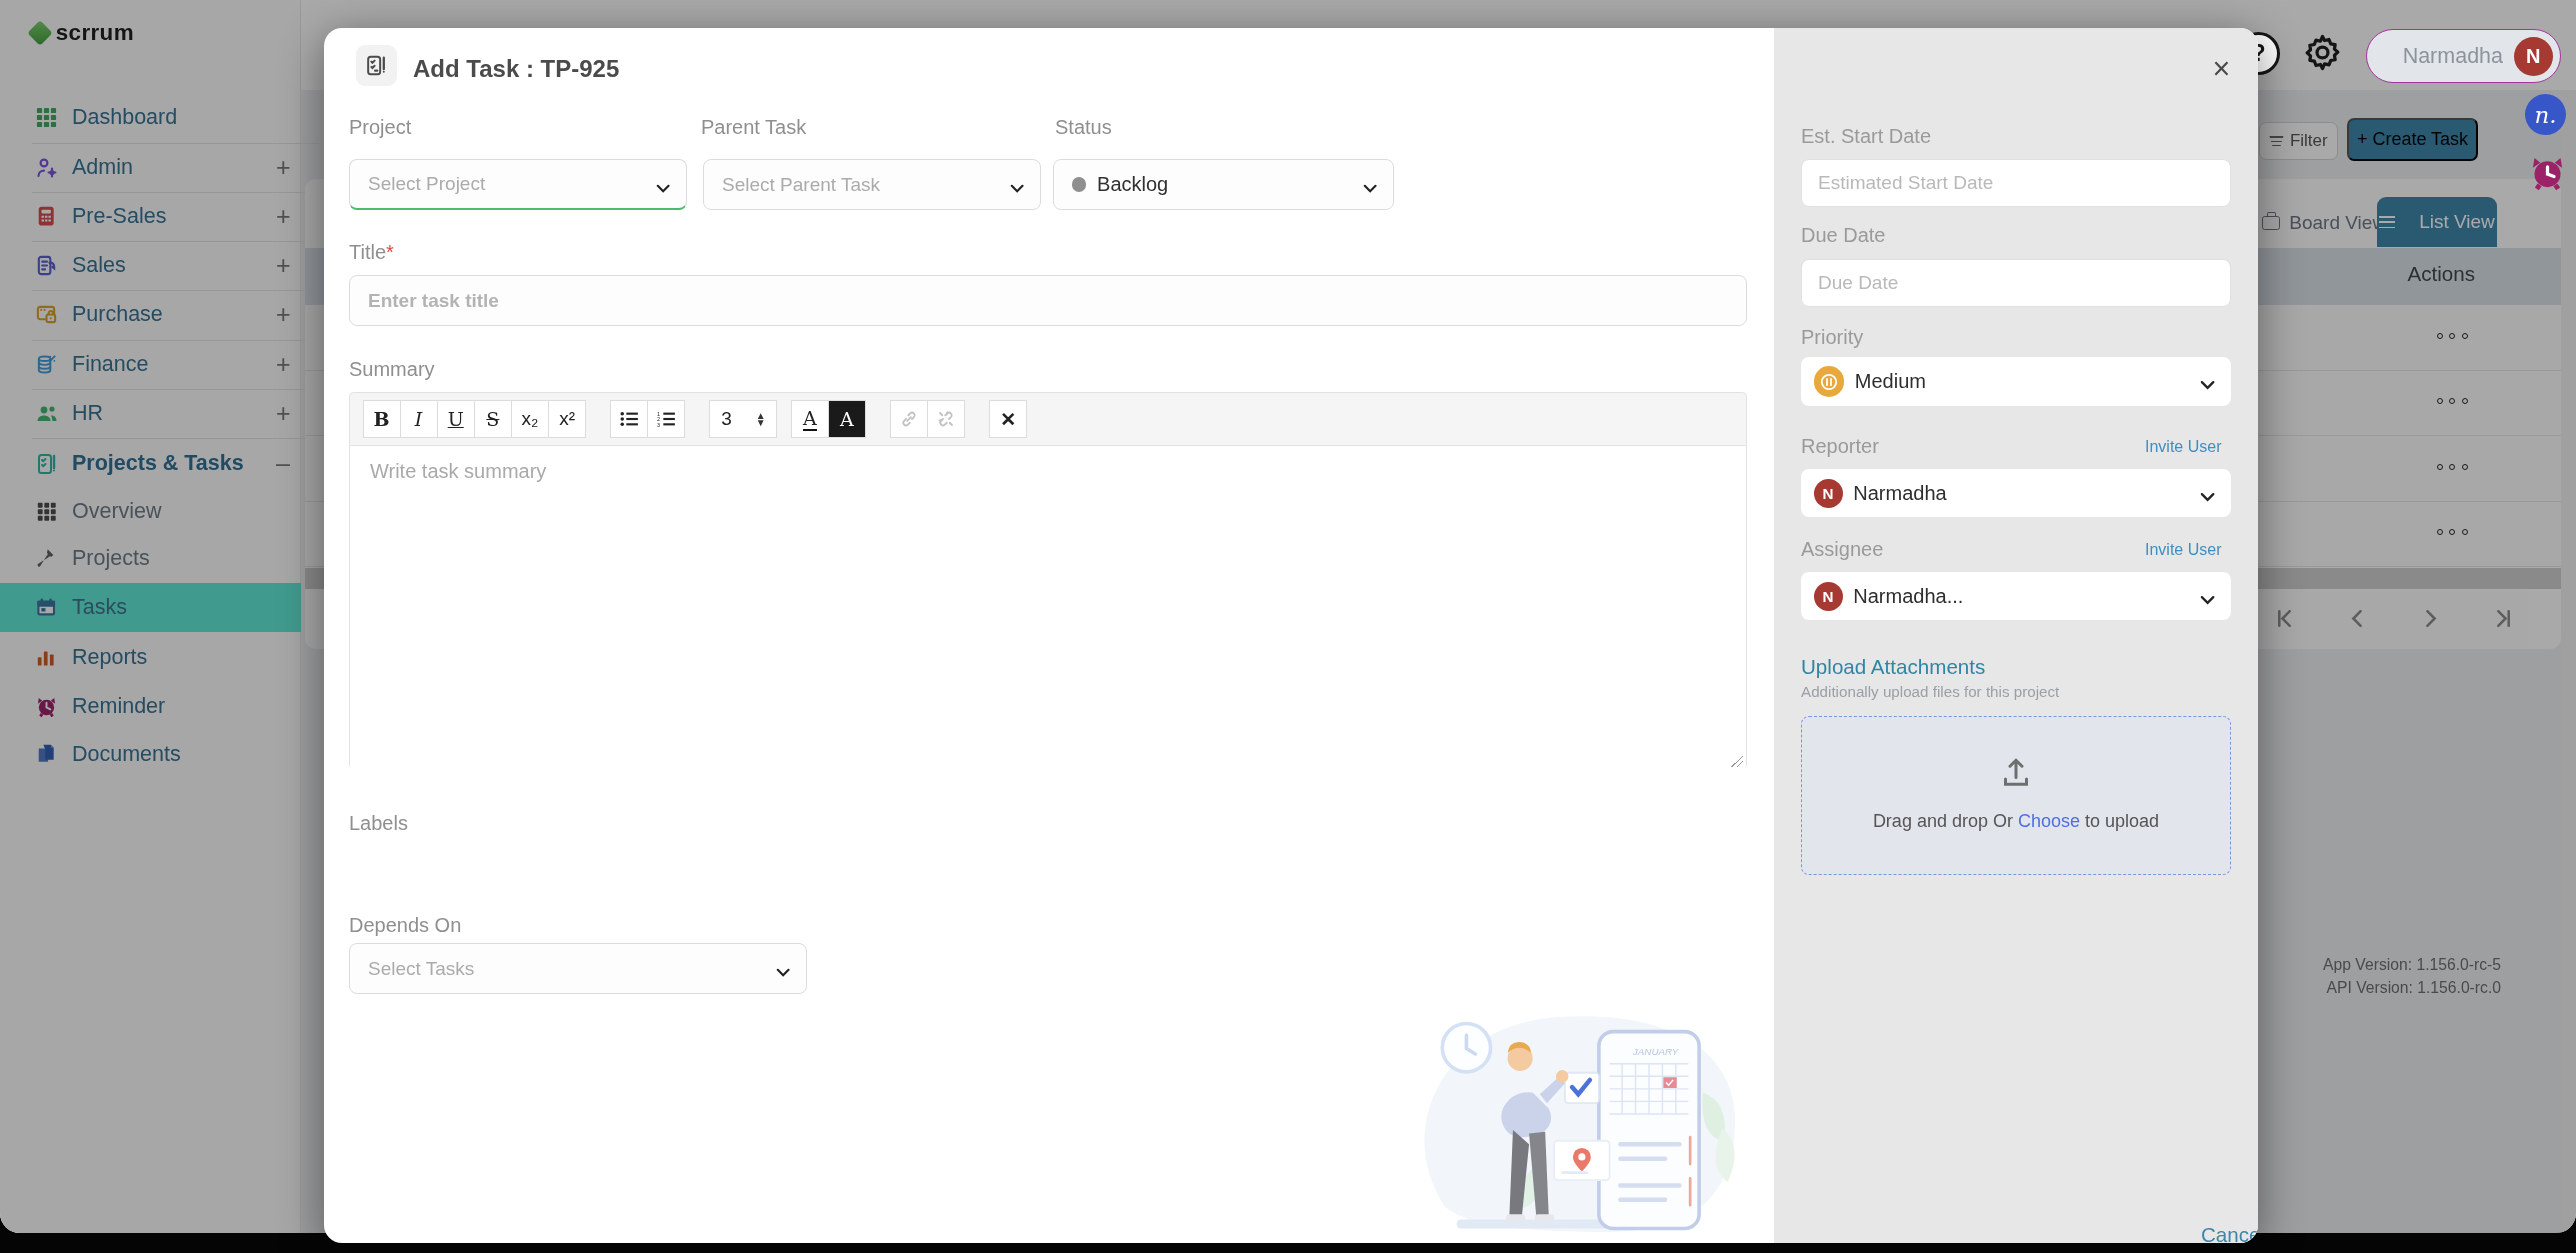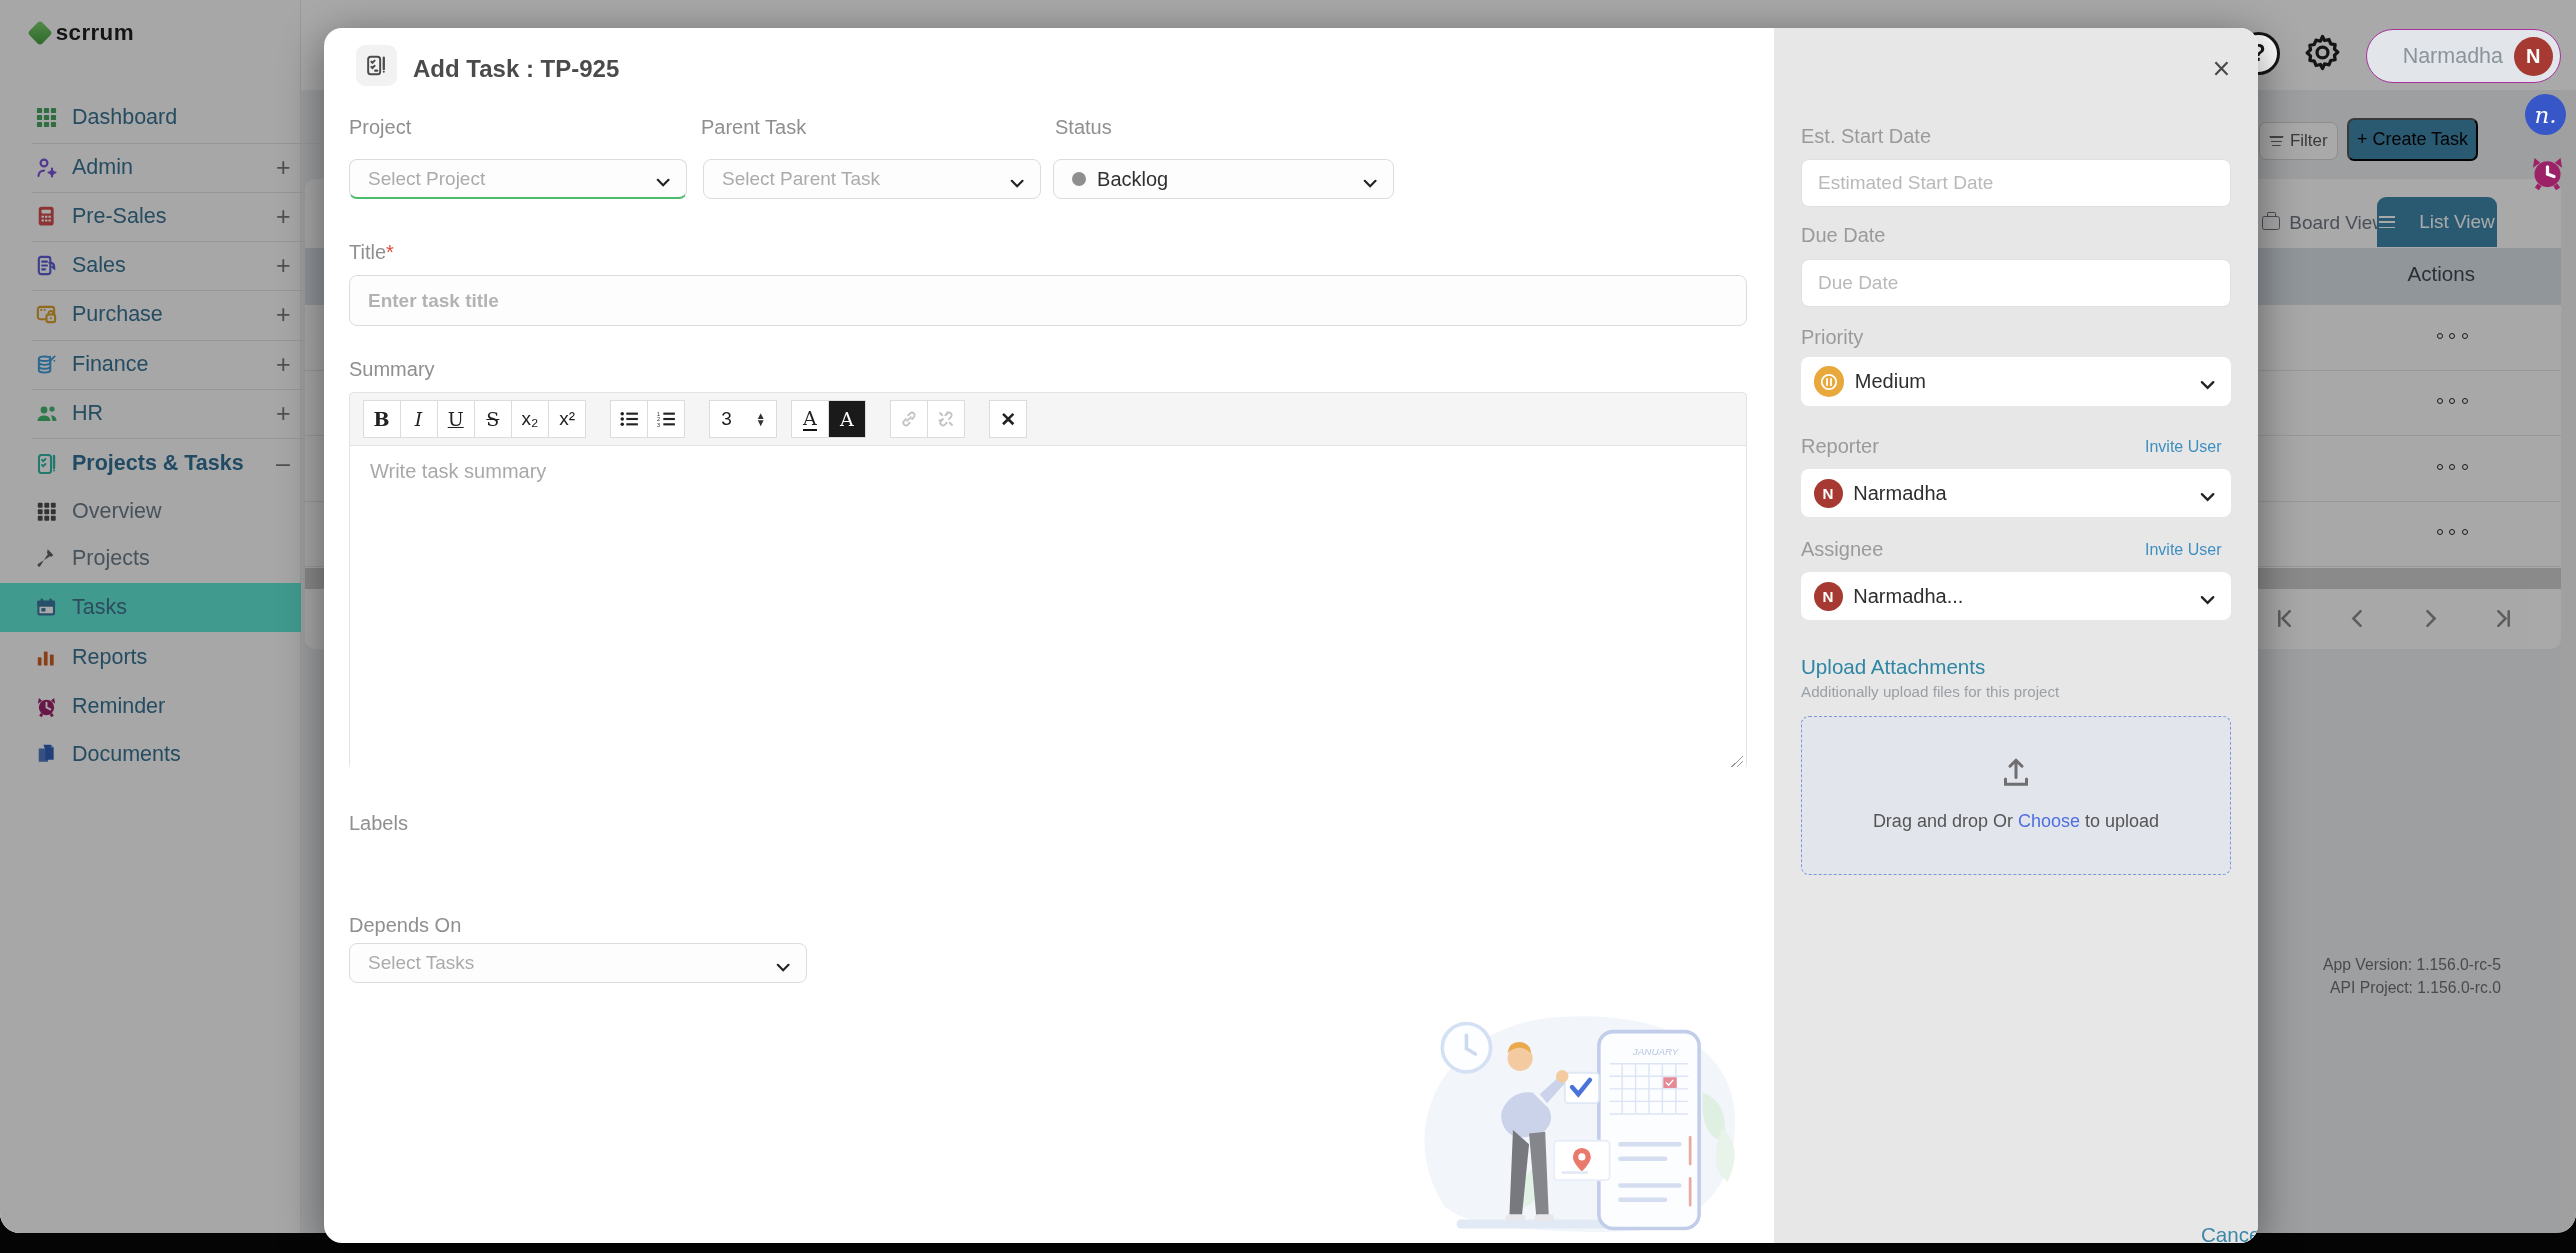--- a/index.html
+++ b/index.html
@@ -97,21 +97,21 @@
   .side-panel { position:absolute; right:0; top:0; width:484px; height:1215px;
     background:#e7e7e7; border-radius:0 14.3px 14.3px 0; }
   .m-head-icon { position:absolute; left:32px; top:17px; width:41px; height:41px;
     background:#f2f2f2; border-radius:9px; display:flex; align-items:center; justify-content:center; }
   .m-title { position:absolute; left:89px; top:27px; font-size:24px; font-weight:bold; color:#4b4b4b; }
   .m-close { position:absolute; left:1877px; top:20px; width:41px; height:41px; font-size:30.5px;
     color:#4a4a4a; display:flex; align-items:center; justify-content:center; cursor:pointer; font-weight:300; }
 
   .f-label { position:absolute; font-size:20px; color:#8f8f8f; }
   .req { color:#e04b3f; }
-  .sel { position:absolute; height:40px; background:#fdfdfd; border:0.9px solid #dcdcdc;
+  .sel { position:absolute; height:51px; background:#fdfdfd; border:0.9px solid #dcdcdc;
     border-radius:8px; display:flex; align-items:center; padding:0 43px 0 18px; cursor:pointer; }
   .sel .ph { font-size:19px; color:#ababab; }
   .sel .val { font-size:20px; color:#303030; }
   .chev { position:absolute; right:16px; top:50%; margin-top:-4.5px; }
   .green-underline { border-bottom:2.7px solid #4cbb6c; }
   .txt-input { position:absolute; height:51px; background:#fdfdfd; border:0.9px solid #dcdcdc;
     border-radius:8px; font-size:19px; color:#333; padding:0 18px; outline:none; }
   .txt-input::placeholder { color:#b3b3b3; }
   .status-dot { width:14.3px; height:14.3px; border-radius:50%; background:#8f8f8f; margin-right:10.8px; }
 
@@ -444,21 +444,21 @@
         </svg>
       </span>
     <span>
         <svg width="25" height="25" viewBox="0 0 24 24" fill="none" stroke="#8a8a8a" stroke-width="2.4" stroke-linecap="round">
           <path d="M7 5l7 7-7 7M17 5v14"></path>
         </svg>
       </span>
   </div>
   <div class="version">
     <div>App Version: 1.156.0-rc-5</div>
-    <div>API Project: 1.156.0-rc.0</div>
+    <div>API Version: 1.156.0-rc.0</div>
   </div>
 </div>
 
 <div class="overlay"></div>
 
 <div class="help-circle">
     <span>?</span>
   </div>
 <div class="gear float">
   <svg width="41" height="41" viewBox="0 0 24 24" fill="none" stroke="#141414" stroke-width="1.9">

